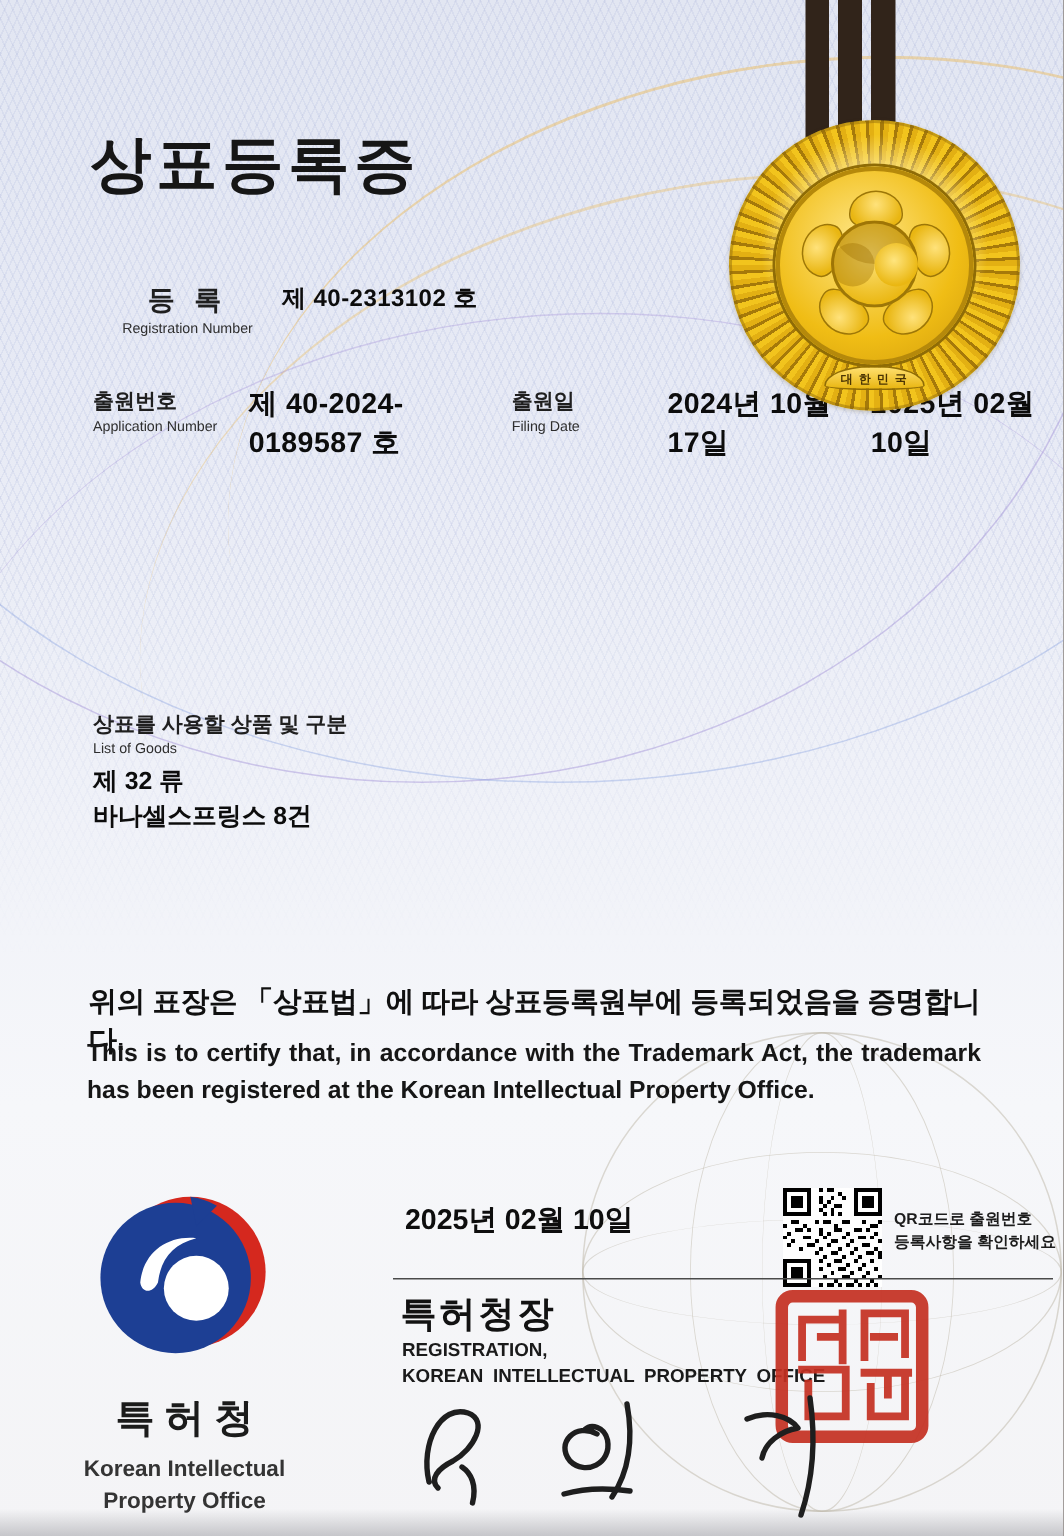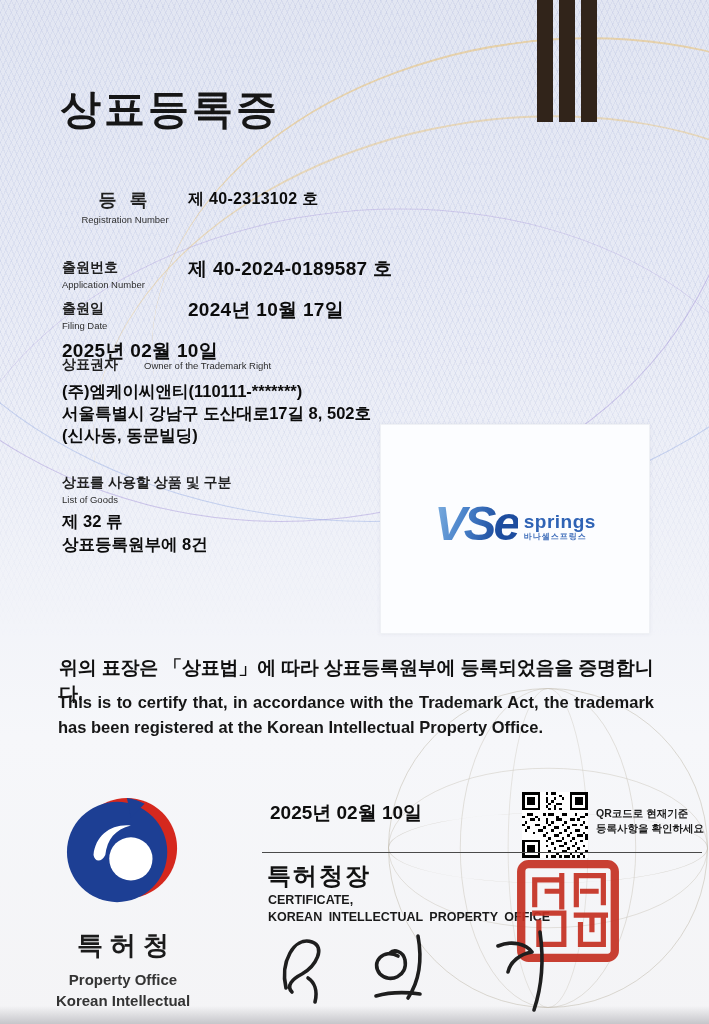--- a/index.html
+++ b/index.html
@@ -61,21 +61,21 @@
   .title-en{position:absolute;left:61px;top:138px;font-size:16px;font-weight:700;color:#1c1c1c;word-spacing:6px;letter-spacing:.2px;}
 
   
   .lblko{font-size:14px;font-weight:700;color:#1f1f1f;}
   .lblen{font-size:9.5px;font-weight:500;color:#2e2e2e;margin-top:2px;}
   .val{font-size:19px;font-weight:700;color:#0c0c0c;letter-spacing:.3px;}
   .regblock{position:absolute;left:62px;top:188px;display:flex;text-align:center;}
   .regblock .lblko{font-size:18px;letter-spacing:4px;}
   .regblock .lcol{width:126px;}
   .regblock .val{font-size:16px;padding-top:1px;}
-  .fields{position:absolute;left:62px;top:256px;display:flex;flex-direction:column;gap:7px;}
+  .fields{position:absolute;left:62px;top:256px;display:flex;gap:7px;}
   .frow{display:flex;}
   .frow .lcol{width:126px;padding-top:3px;}
   
   .owner{position:absolute;left:62px;top:356px;width:330px;}
   .owner .head{display:flex;align-items:baseline;gap:26px;}
   .owner .name,.owner .addr{font-size:16.5px;font-weight:700;color:#0c0c0c;line-height:22px;}
   .owner .name{margin-top:6px;}
   
   .goods{position:absolute;left:62px;top:474px;width:300px;}
   .goods .class,.goods .items{font-size:16.5px;font-weight:700;color:#0c0c0c;line-height:23px;}
@@ -126,20 +126,35 @@
   <div class="arc a5"></div>
   <div class="globe">
     <div class="g g1"></div>
       <div class="g g2"></div>
       <div class="g g3"></div>
       <div class="g g4"></div>
       <div class="g g5"></div>
   </div>
 
   <div class="ribbon"></div>
+  <div class="medal">
+    <div class="rays"></div>
+    <div class="disc"></div>
+    <div class="petal" style="transform:rotate(0deg) translateY(-38px)"></div>
+    <div class="petal" style="transform:rotate(72deg) translateY(-38px)"></div>
+    <div class="petal" style="transform:rotate(144deg) translateY(-38px)"></div>
+    <div class="petal" style="transform:rotate(216deg) translateY(-38px)"></div>
+    <div class="petal" style="transform:rotate(288deg) translateY(-38px)"></div>
+    <div class="taegeuk">
+      <div class="half"></div>
+        <div class="d1"></div>
+        <div class="d2"></div>
+    </div>
+    <div class="medal-banner">대한민국</div>
+  </div>
 
   <div class="title-ko">상표등록증</div>
 
   <div class="regblock">
     <div class="lcol">
       <div class="lblko">등 록</div>
       <div class="lblen">Registration Number</div>
     </div>
     <div class="val">제 40-2313102 호</div>
   </div>
@@ -157,61 +172,44 @@
         <div class="lblko">출원일</div>
         <div class="lblen">Filing Date</div>
       </div>
       <div class="val">2024년 10월 17일</div>
     </div>
     <div class="frow">
       <div class="val">2025년 02월 10일</div>
     </div>
   </div>
 
-  <div class="owner">
-    <div class="head">
-      <div class="lblko">상표권자</div>
-      <div class="lblen">Owner of the Trademark Right</div>
-    </div>
-    <div class="name">(주)엠케이씨앤티(110111-*******)</div>
-    <div class="addr">서울특별시 강남구 도산대로17길 8, 502호 (신사동, 동문빌딩)</div>
-  </div>
 
   <div class="goods">
     <div class="lblko">상표를 사용할 상품 및 구분</div>
     <div class="lblen">List of Goods</div>
     <div class="class">제 32 류</div>
-    <div class="items">상표등록원부에 8건</div>
-  </div>
-
-  <div class="specimen">
-    <div class="tm">
-      <div class="tm-main">VSe</div>
-      <div class="tm-side">
-        <div class="tm-sub">springs</div>
-        <div class="tm-subko">바나셀스프링스</div>
-      </div>
-    </div>
-  </div>
+    <div class="items">바나셀스프링스 8건</div>
+  </div>
+
 
   <div class="stmt-ko">위의 표장은 「상표법」에 따라 상표등록원부에 등록되었음을 증명합니다.</div>
   <div class="stmt-en">This is to certify that, in accordance with the Trademark Act, the trademark has been registered at the Korean Intellectual Property Office.</div>
 
   <div class="kipo">
     <svg width="118" height="118" viewBox="0 0 120 120">
       <circle cx="64" cy="57" r="51" fill="#d5281e"></circle>
       <circle cx="54" cy="61" r="51" fill="#1d3f94"></circle>
       <path fill="#1d3f94" d="M64,6 a51,51 0 0 1 18,6 l-14,14 z"></path>
       <circle cx="68" cy="68" r="22" fill="#ffffff"></circle>
       <path fill="#ffffff" d="M30,64 C32,44 48,32 68,34 C52,38 44,48 42,64 C38,72 31,71 30,64 Z"></path>
     </svg>
     <div class="kipo-ko">특허청</div>
     <div class="kipo-en">
+      <div>Korean Intellectual</div>
       <div>Property Office</div>
-      <div>Korean Intellectual</div>
     </div>
   </div>
 
   <div class="issue-date">2025년 02월 10일</div>
 
   <svg class="qr" viewBox="0 0 25 25" shape-rendering="crispEdges">
     <rect x="0" y="0" width="25" height="25" fill="#fff"></rect>
     <g fill="#000">
       <rect x="0" y="0" width="7" height="7"></rect>
         <rect x="1" y="1" width="5" height="5" fill="#fff"></rect>
@@ -219,27 +217,27 @@
       <rect x="18" y="0" width="7" height="7"></rect>
         <rect x="19" y="1" width="5" height="5" fill="#fff"></rect>
         <rect x="20" y="2" width="3" height="3"></rect>
       <rect x="0" y="18" width="7" height="7"></rect>
         <rect x="1" y="19" width="5" height="5" fill="#fff"></rect>
         <rect x="2" y="20" width="3" height="3"></rect>
       <path d="M9 0h1v1h-1zM11 0h2v1h-2zM14 1h1v1h-1zM9 2h1v2h-1zM12 2h1v1h-1zM15 2h1v1h-1zM11 3h1v1h-1zM13 4h2v1h-2zM10 4h1v1h-1zM9 5h1v1h-1zM12 5h1v2h-1zM14 6h1v1h-1zM10 6h1v1h-1zM8 8h1v1h-1zM2 8h2v1h-2zM5 9h1v1h-1zM0 9h1v1h-1zM10 8h2v1h-2zM13 9h1v1h-1zM15 8h2v1h-2zM20 8h1v1h-1zM22 9h2v1h-2zM24 8h1v1h-1zM1 11h1v1h-1zM3 10h2v1h-2zM6 10h1v1h-1zM9 10h1v2h-1zM11 11h1v1h-1zM13 10h2v1h-2zM16 11h1v1h-1zM18 10h2v1h-2zM21 10h1v1h-1zM23 11h1v1h-1zM0 12h1v1h-1zM2 13h1v1h-1zM5 12h2v1h-2zM8 13h1v1h-1zM10 12h1v1h-1zM12 13h2v1h-2zM15 12h1v1h-1zM17 13h1v1h-1zM19 12h2v1h-2zM22 12h1v1h-1zM24 13h1v1h-1zM1 14h1v1h-1zM4 15h1v1h-1zM6 14h2v1h-2zM9 15h1v1h-1zM11 14h1v1h-1zM14 15h1v1h-1zM16 14h1v1h-1zM18 15h1v1h-1zM20 14h2v1h-2zM23 15h1v1h-1zM8 16h1v1h-1zM10 17h1v1h-1zM12 16h2v1h-2zM15 17h1v1h-1zM17 16h1v1h-1zM19 17h1v1h-1zM21 16h2v1h-2zM24 16h1v2h-1zM9 18h1v1h-1zM11 19h1v1h-1zM13 18h2v1h-2zM16 19h1v1h-1zM18 18h1v1h-1zM20 19h1v1h-1zM22 18h1v1h-1zM9 20h1v1h-1zM12 21h1v1h-1zM14 20h2v1h-2zM17 21h1v1h-1zM19 20h1v1h-1zM21 21h1v1h-1zM23 20h1v1h-1zM10 22h1v1h-1zM13 23h1v1h-1zM15 22h2v1h-2zM18 23h1v1h-1zM20 22h1v1h-1zM22 23h1v1h-1zM24 22h1v1h-1zM9 24h1v1h-1zM11 24h2v1h-2zM14 24h1v1h-1zM16 24h2v1h-2zM19 24h1v1h-1zM21 24h1v1h-1zM23 24h1v1h-1z"></path>
     </g>
   </svg>
   <div class="qr-note">
-    <div>QR코드로 현재기준</div>
+    <div>QR코드로 출원번호</div>
     <div>등록사항을 확인하세요</div>
   </div>
 
   <div class="rule"></div>
   <div class="comm-ko">특허청장</div>
-  <div class="comm-en1">CERTIFICATE,</div>
+  <div class="comm-en1">REGISTRATION,</div>
   <div class="comm-en2">KOREAN  INTELLECTUAL  PROPERTY  OFFICE</div>
 
   <svg class="seal" viewBox="0 0 100 100">
     <rect x="5" y="5" width="90" height="90" rx="7" fill="none" stroke="#c53022" stroke-width="8"></rect>
     <g fill="none" stroke="#c53022" stroke-width="5" stroke-linecap="square">
       <path d="M18 20 h26 M18 20 v24 M30 31 h14 M44 16 v30"></path>
       <path d="M18 52 h28 M22 61 v21 M22 82 h24 M46 56 v24"></path>
       <path d="M58 16 h26 M58 16 v28 M84 16 v26 M64 31 h13"></path>
       <path d="M58 54 h28 M62 63 v19 M62 82 h22 M84 54 v28 M73 54 v14"></path>
     </g>

